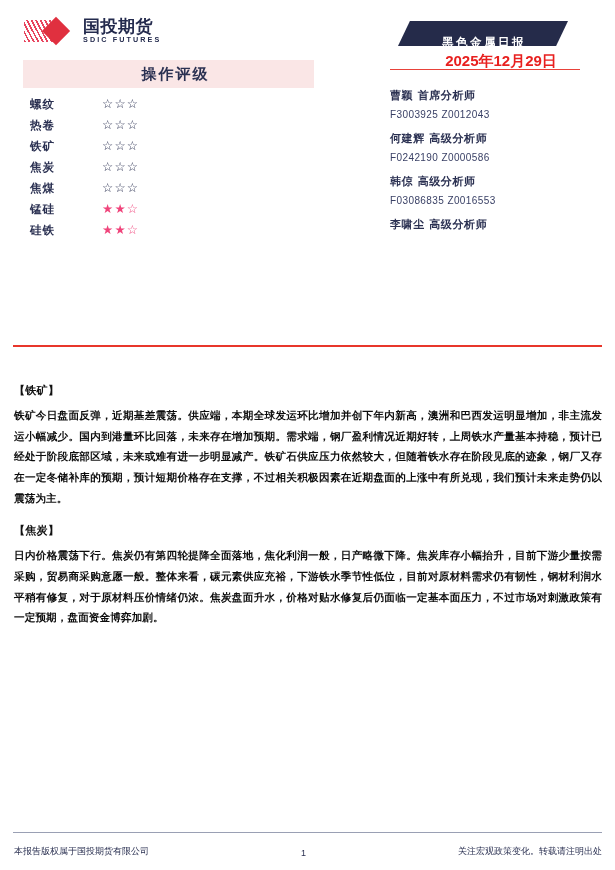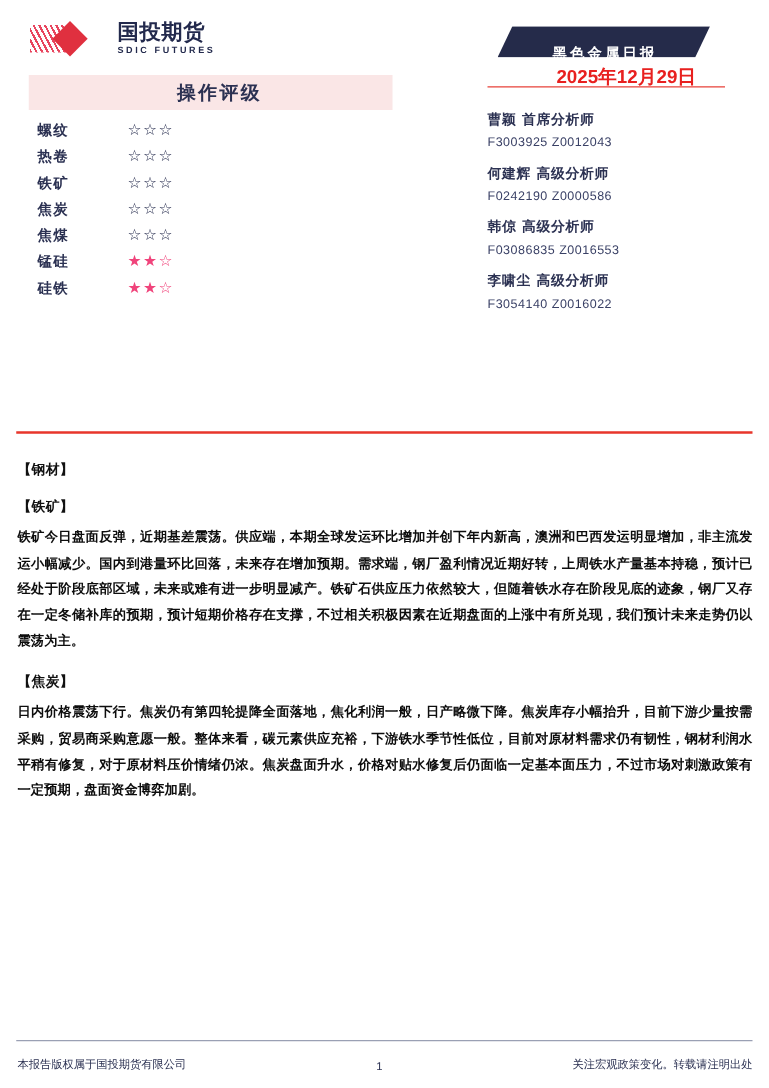--- a/index.html
+++ b/index.html
@@ -22,21 +22,21 @@
     height: 330px;
   }
 
   
   .logo-wrap {
     position: absolute;
     left: 24px;
     top: 18px;
     display: flex;
     align-items: center;
-    gap: 16px;
+    gap: 5px;
   }
   .logo-mark {
     position: relative;
     width: 52px;
     height: 26px;
   }
   .logo-stripes {
     position: absolute;
     left: 0;
     top: 2px;
@@ -330,30 +330,28 @@
   </div>
 
   <div class="analysts">
     <div class="analyst-name">曹颖  首席分析师</div>
     <div class="analyst-code">F3003925  Z0012043</div>
     <div class="analyst-name">何建辉  高级分析师</div>
     <div class="analyst-code">F0242190  Z0000586</div>
     <div class="analyst-name">韩倞  高级分析师</div>
     <div class="analyst-code">F03086835  Z0016553</div>
     <div class="analyst-name">李啸尘  高级分析师</div>
-    <div class="analyst-code">F3054140  Z0016022</div>
   </div>
 
 
   <div class="head-rule"></div>
 </div>
 
 <div class="content">
   <div class="section">
-    <div class="section-title">【钢材】</div>
   </div>
   <div class="section">
     <div class="section-title">【铁矿】</div>
     <div class="section-body">铁矿今日盘面反弹，近期基差震荡。供应端，本期全球发运环比增加并创下年内新高，澳洲和巴西发运明显增加，非主流发运小幅减少。国内到港量环比回落，未来存在增加预期。需求端，钢厂盈利情况近期好转，上周铁水产量基本持稳，预计已经处于阶段底部区域，未来或难有进一步明显减产。铁矿石供应压力依然较大，但随着铁水存在阶段见底的迹象，钢厂又存在一定冬储补库的预期，预计短期价格存在支撑，不过相关积极因素在近期盘面的上涨中有所兑现，我们预计未来走势仍以震荡为主。</div>
   </div>
   <div class="section">
     <div class="section-title">【焦炭】</div>
     <div class="section-body">日内价格震荡下行。焦炭仍有第四轮提降全面落地，焦化利润一般，日产略微下降。焦炭库存小幅抬升，目前下游少量按需采购，贸易商采购意愿一般。整体来看，碳元素供应充裕，下游铁水季节性低位，目前对原材料需求仍有韧性，钢材利润水平稍有修复，对于原材料压价情绪仍浓。焦炭盘面升水，价格对贴水修复后仍面临一定基本面压力，不过市场对刺激政策有一定预期，盘面资金博弈加剧。</div>
   </div>
 </div>

